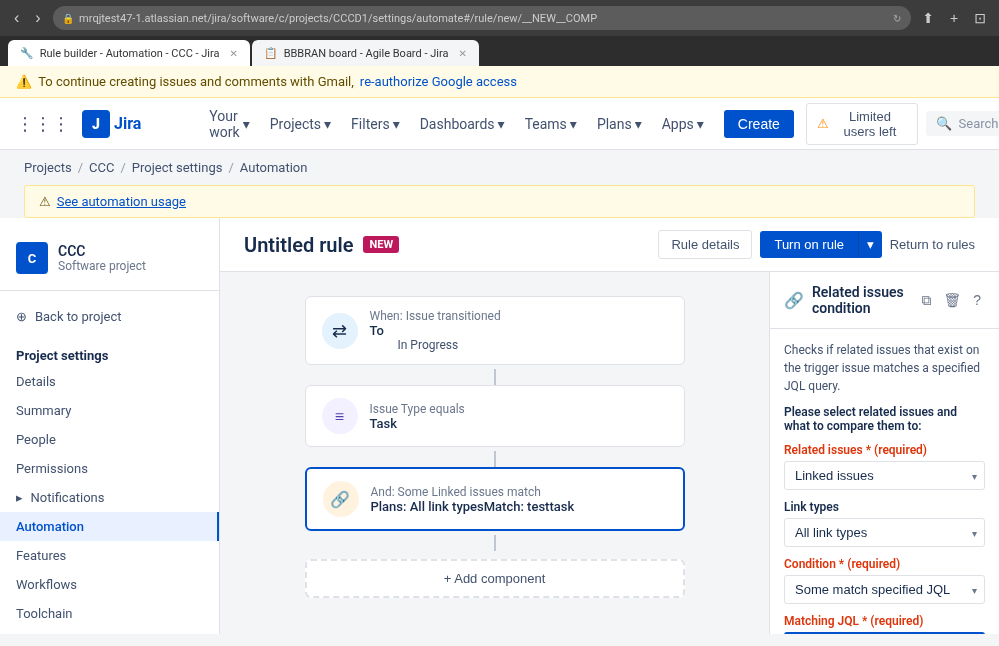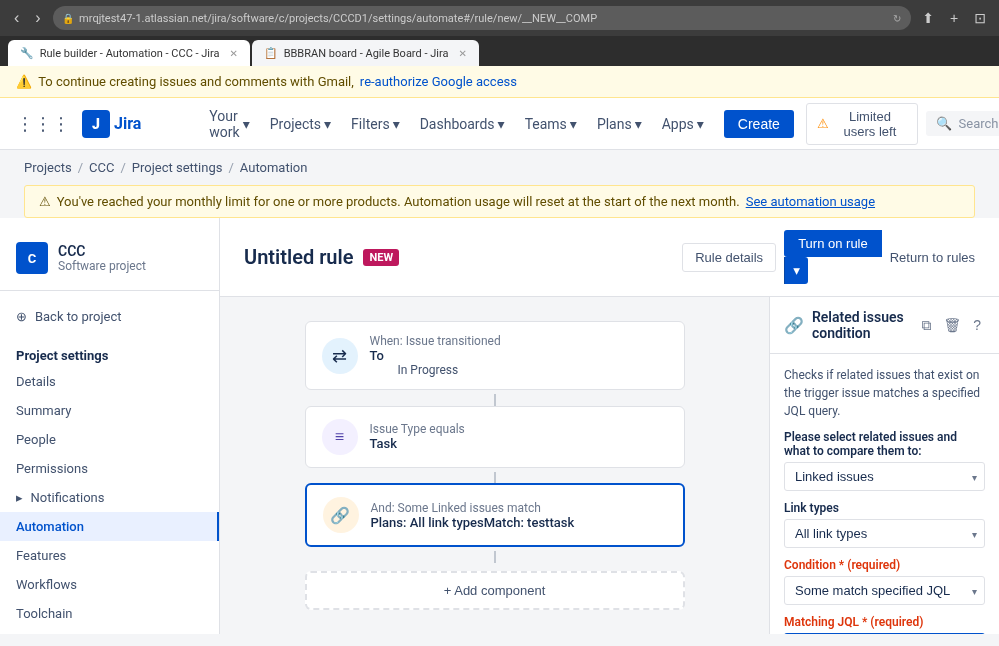--- a/index.html
+++ b/index.html
@@ -62,21 +62,21 @@
     
     .content-area { flex: 1; overflow: hidden; display: flex; flex-direction: column; }
 
     
     .rule-header { background: #fff; padding: 12px 24px; display: flex; align-items: center; justify-content: space-between; border-bottom: 1px solid #dfe1e6; }
     .rule-title-row { display: flex; align-items: center; gap: 10px; }
     .rule-title { font-size: 20px; font-weight: 600; color: #172B4D; }
     .new-badge { background: #be185d; color: white; border-radius: 3px; padding: 2px 6px; font-size: 11px; font-weight: 700; }
     .rule-actions { display: flex; align-items: center; gap: 8px; }
     .rule-details-btn { background: none; border: 1px solid #dfe1e6; border-radius: 3px; padding: 6px 12px; font-size: 13px; color: #42526E; cursor: pointer; }
-    .turn-on-btn-group { display: flex; align-items: flex-start; flex-direction: column; }
+    .turn-on-btn-group { display: flex; align-items: center; }
     .turn-on-btn { background: #0052cc; color: white; border: none; padding: 6px 14px; border-radius: 3px 0 0 3px; cursor: pointer; font-size: 13px; font-weight: 500; }
     .turn-on-dropdown { background: #0052cc; color: white; border: none; border-left: 1px solid #0747a6; padding: 6px 8px; border-radius: 0 3px 3px 0; cursor: pointer; }
     .return-btn { background: none; border: none; color: #42526E; font-size: 13px; cursor: pointer; }
 
     
     .canvas-area { flex: 1; background: #f4f5f7; padding: 24px; overflow-y: auto; display: flex; gap: 16px; }
     .rule-flow { flex: 1; display: flex; flex-direction: column; align-items: center; gap: 0; }
 
     
     .flow-item { width: 380px; background: white; border: 1px solid #dfe1e6; border-radius: 6px; padding: 12px 16px; margin-bottom: 4px; display: flex; align-items: center; gap: 12px; cursor: pointer; position: relative; }
@@ -202,21 +202,20 @@
   <span class="breadcrumb-sep">/</span>
   <a href="#">CCC</a>
   <span class="breadcrumb-sep">/</span>
   <a href="#">Project settings</a>
   <span class="breadcrumb-sep">/</span>
   <a href="#">Automation</a>
 </div>
 
 <div class="limit-banner">
   <span>⚠</span>
-  <span>You've reached your monthly limit for one or more products. Automation usage will reset at the start of the next month.</span>
   <a href="#">See automation usage</a>
 </div>
 
 <div class="main-layout">
 
   <div class="sidebar">
     <div class="sidebar-project">
       <div class="project-icon">C</div>
       <div>
         <div class="project-name">CCC</div>
@@ -331,20 +330,23 @@
             <button class="panel-action-btn">⧉</button>
             <button class="panel-action-btn">🗑</button>
             <button class="panel-action-btn">?</button>
           </div>
         </div>
         <div class="panel-body">
           <p class="panel-desc">Checks if related issues that exist on the trigger issue matches a specified JQL query.</p>
 
           <div class="panel-label">Please select related issues and what to compare them to:</div>
 
+          <div class="panel-label">
+            <span>Related issues * (required)</span>
+          </div>
           <div class="select-wrapper">
             <select>
               <option>Linked issues</option>
             </select>
             <span class="select-arrow">▾</span>
           </div>
 
           <div class="panel-label">Link types</div>
           <div class="select-wrapper">
             <select>

